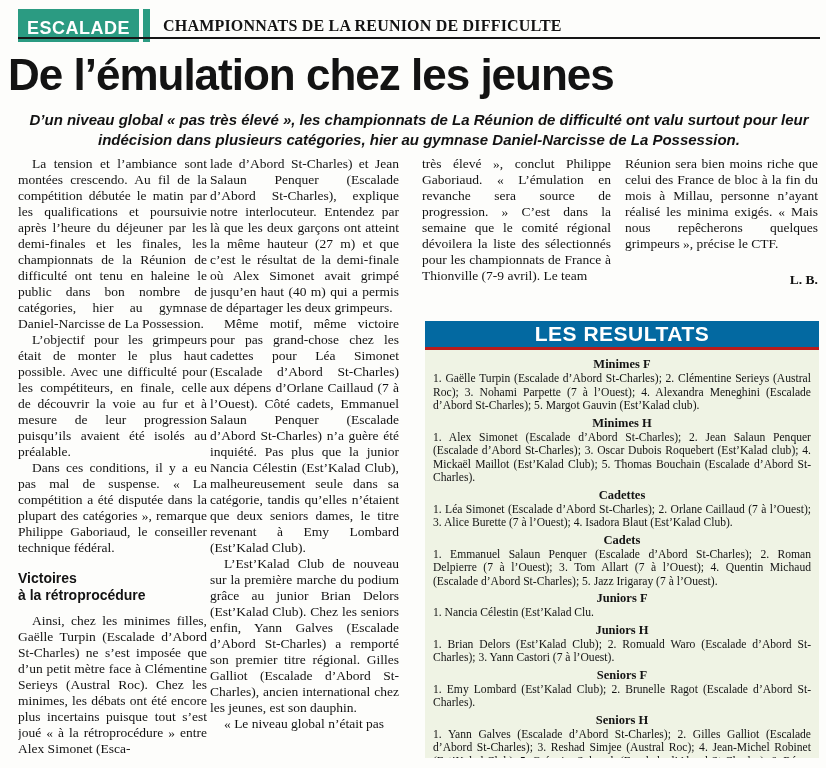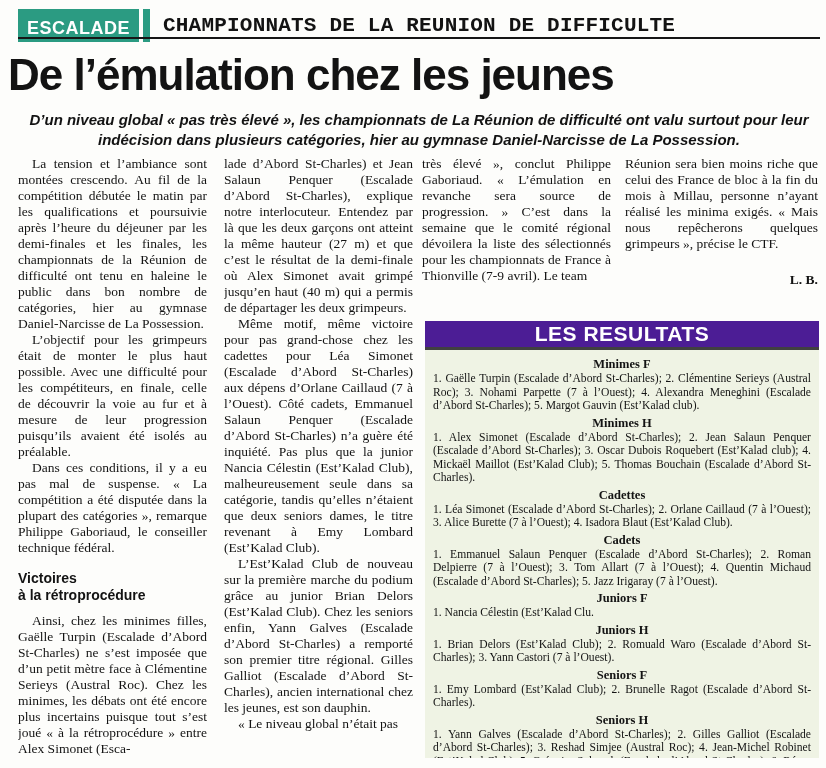--- a/index.html
+++ b/index.html
@@ -12,21 +12,21 @@
   
   .kicker-row{position:absolute;top:9px;left:18px;right:8px;display:flex;align-items:stretch;}
   .tag{
     background:#2b9b82;color:#ffffff;
     font-family:"Liberation Sans", sans-serif;font-weight:700;font-size:18px;
     padding:9px 9px 3px;letter-spacing:.5px;display:flex;align-items:center;
   }
   .tag-stripe{width:7px;background:#2b9b82;margin-left:4px;}
   .kicker{
     margin-left:13px;align-self:center;
-    font-family:Liberation Mono, monospace;font-weight:700;font-size:21px;
+    font-family:Liberation Serif, serif;font-weight:700;font-size:16px;
     letter-spacing:.2px;white-space:nowrap;
   }
   .head-rule{position:absolute;top:37px;left:18px;width:802px;height:2px;background:#161616;}
   .headline{
     position:absolute;top:42px;left:0;width:678px;margin:8px;
     font-family:"Liberation Sans", sans-serif;font-weight:700;font-size:44px;line-height:1.15;
     letter-spacing:-1px;
   }
   .deck{
     position:absolute;top:110px;left:24px;width:790px;margin:0;text-align:center;
@@ -34,39 +34,39 @@
     font-size:15px;line-height:1.35;
   }
   
   .col{
     position:absolute;top:156px;width:189px;text-align:justify;
     font-size:13.5px;line-height:16px;overflow:hidden;
   }
   .col p{margin:0;text-indent:14px;}
   .col p.noindent{text-indent:0;}
   .col-1{left:18px;height:612px;}
-  .col-2{left:224px;height:612px;}
+  .col-2{left:210px;height:612px;}
   .col-3{left:422px;height:170px;}
   .col-4{left:625px;width:193px;height:150px;}
   .subhead{
     text-align:left;font-family:"Liberation Sans", sans-serif;font-weight:700;
     font-size:14px;line-height:17px;margin:14px 0 9px;
   }
   .subhead span{display:block;}
   .byline{
     position:absolute;top:272px;left:625px;width:193px;margin:0;
     text-align:right;font-weight:700;font-size:13.5px;
   }
   
   .results{position:absolute;left:425px;top:321px;width:394px;height:441px;}
   .results-header{
-    background:#4c1d95;color:#ffffff;text-align:center;
+    background:#0369a1;color:#ffffff;text-align:center;
     font-family:"Liberation Sans", sans-serif;font-weight:700;font-size:21px;
     line-height:26px;height:26px;letter-spacing:.5px;
-    border-bottom:3px solid #404040;
+    border-bottom:3px solid #b91c1c;
   }
   .results-body{
     background:#eff3e4;height:404px;padding:4px 8px 0;
     font-size:11.6px;line-height:13.5px;text-align:justify;overflow:hidden;
   }
   .results-section-heading{
     text-align:center;font-weight:700;font-size:12.5px;line-height:15px;margin:3px 0 0;
   }
   .results-section-text{margin:0;}
 </style>

